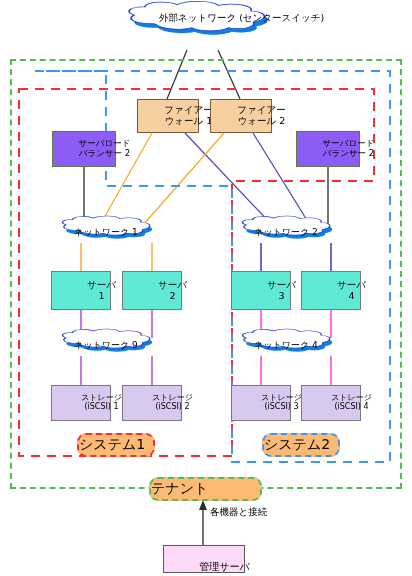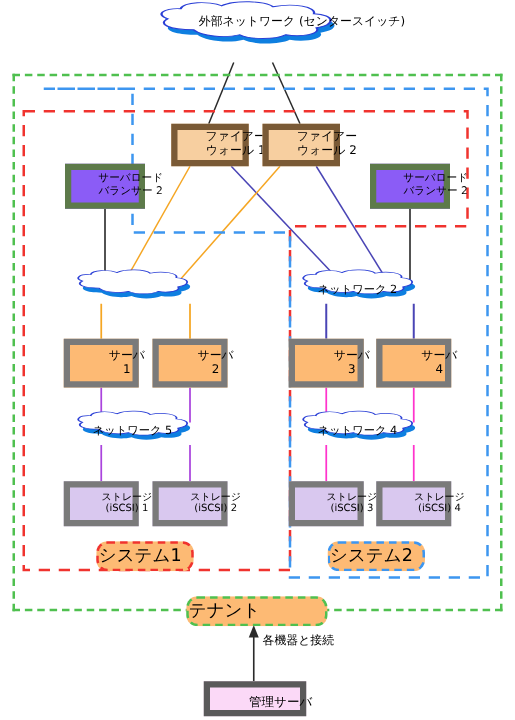--- a/index.html
+++ b/index.html
@@ -36,21 +36,21 @@
     border-width: 2px;
     background: transparent;
     z-index: 2;
   }
   .frame-tenant { border-color: #4fc04f; }
 
   
   .node {
     position: absolute;
     box-sizing: border-box;
-    border: 5px solid #1d4ed8;
+    border: 1px solid #1d4ed8;
     display: flex;
     flex-direction: column;
     align-items: center;
     justify-content: center;
     text-align: center;
     line-height: 1.12;
     z-index: 4;
     color: #000;
     padding-left: 41px;
   }
@@ -60,21 +60,21 @@
     background: #f7cfa0;
     border-color: #7a5a36;
     font-size: 9.5px;
   }
   .node-slb {
     background: #8b5cf6;
     border-color: #5d7a4a;
     font-size: 8.5px;
   }
   .node-srv {
-    background: #fdba74;
+    background: #5eead4;
     border-color: #7a7a7a;
     font-size: 9.5px;
   }
   .node-stg {
     background: #d9c8ef;
     border-color: #7a7a7a;
     font-size: 8px;
   }
   .node-mgmt {
     background: #fbd9f7;
@@ -203,22 +203,23 @@
       <use href="#cloudShape" fill="#0e7fe0" transform="translate(1.8,7)"></use>
       <use href="#cloudShape" fill="#ffffff" stroke="#2a3fd6" stroke-width="1.1"></use>
     </g>
   </svg>
 
   <div class="cloud-label big" style="left:135px; top:13px; width:140px;">
     <span class="ln">外部ネットワーク</span>
     <span class="ln">(センタースイッチ)</span>
   </div>
 
+  <div class="cloud-label net" style="left:58px; top:227px; width:96px;"><span>ネットワーク 1</span></div>
   <div class="cloud-label net" style="left:238px; top:227px; width:96px;"><span>ネットワーク 2</span></div>
-  <div class="cloud-label net" style="left:58px; top:340px; width:96px;"><span>ネットワーク 5</span></div>
+  <div class="cloud-label net" style="left:58px; top:340px; width:96px;"><span>ネットワーク 9</span></div>
   <div class="cloud-label net" style="left:238px; top:340px; width:96px;"><span>ネットワーク 4</span></div>
 
   <div class="node node-fw" style="left:137px; top:99px; width:62px; height:34px;">
     <span class="ln">ファイアー</span>
     <span class="ln">ウォール 1</span>
   </div>
   <div class="node node-fw" style="left:210px; top:99px; width:62px; height:34px;">
     <span class="ln">ファイアー</span>
     <span class="ln">ウォール 2</span>
   </div>

